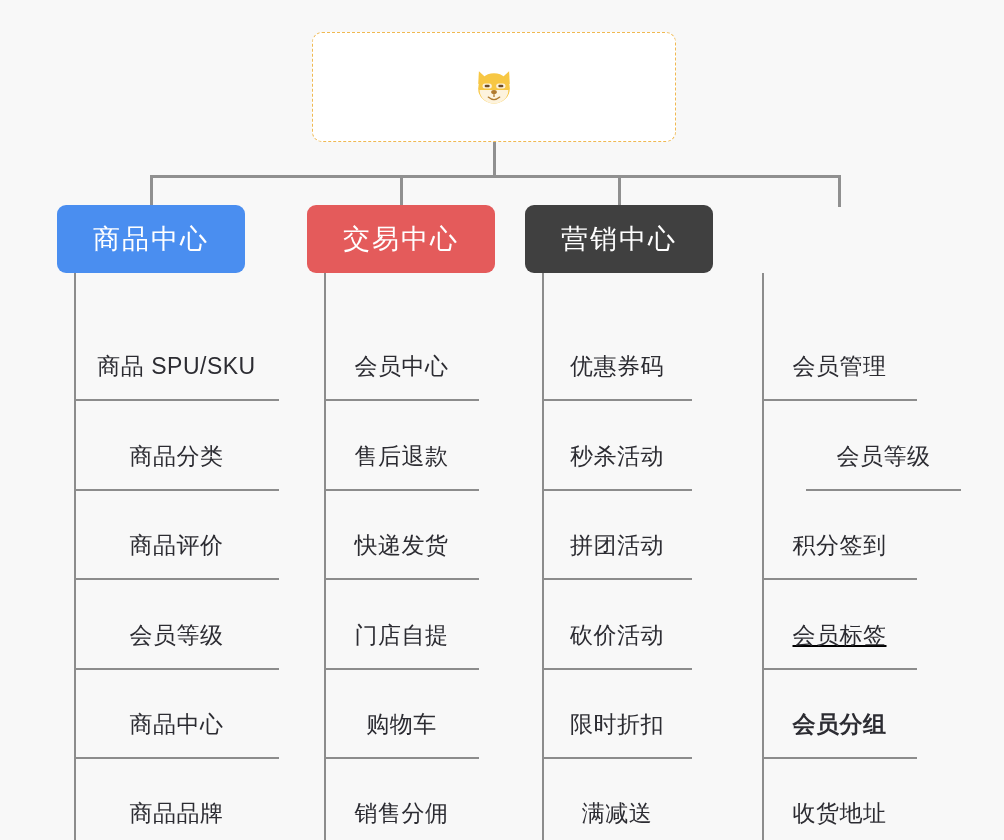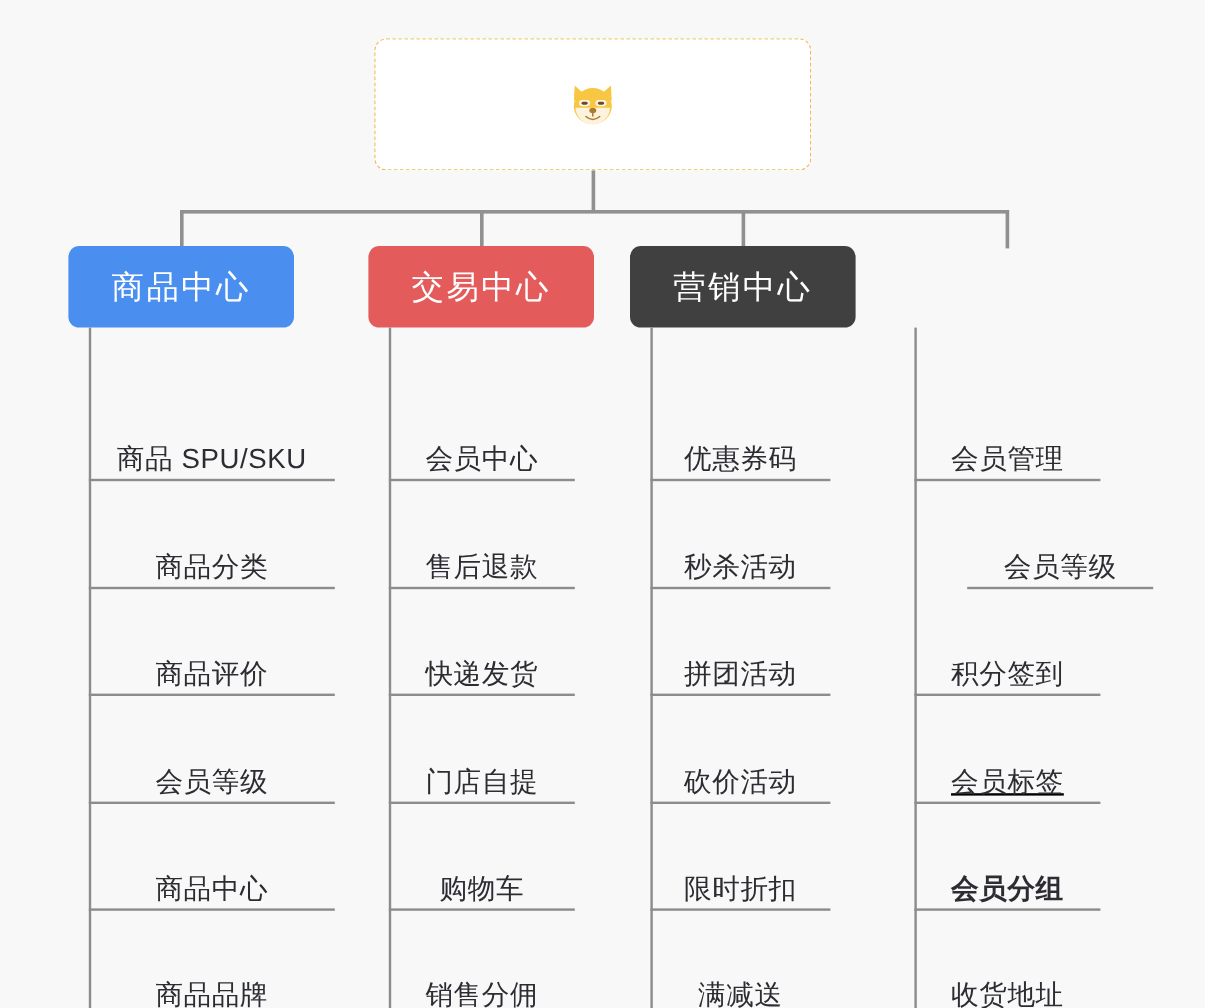--- a/index.html
+++ b/index.html
@@ -107,21 +107,21 @@
     background: #8c8c8c;
   }
   .item {
     position: absolute;
     left: 0;
     box-sizing: border-box;
     display: flex;
     align-items: flex-end;
     justify-content: center;
     border-bottom: 2px solid #8c8c8c;
-    padding-bottom: 4px;
+    padding-bottom: 20px;
   }
   .item-label {
     font-size: 23px;
     color: #2c2c32;
     line-height: 1.15;
     white-space: nowrap;
     letter-spacing: 0.5px;
   }
 </style>
 </head>

